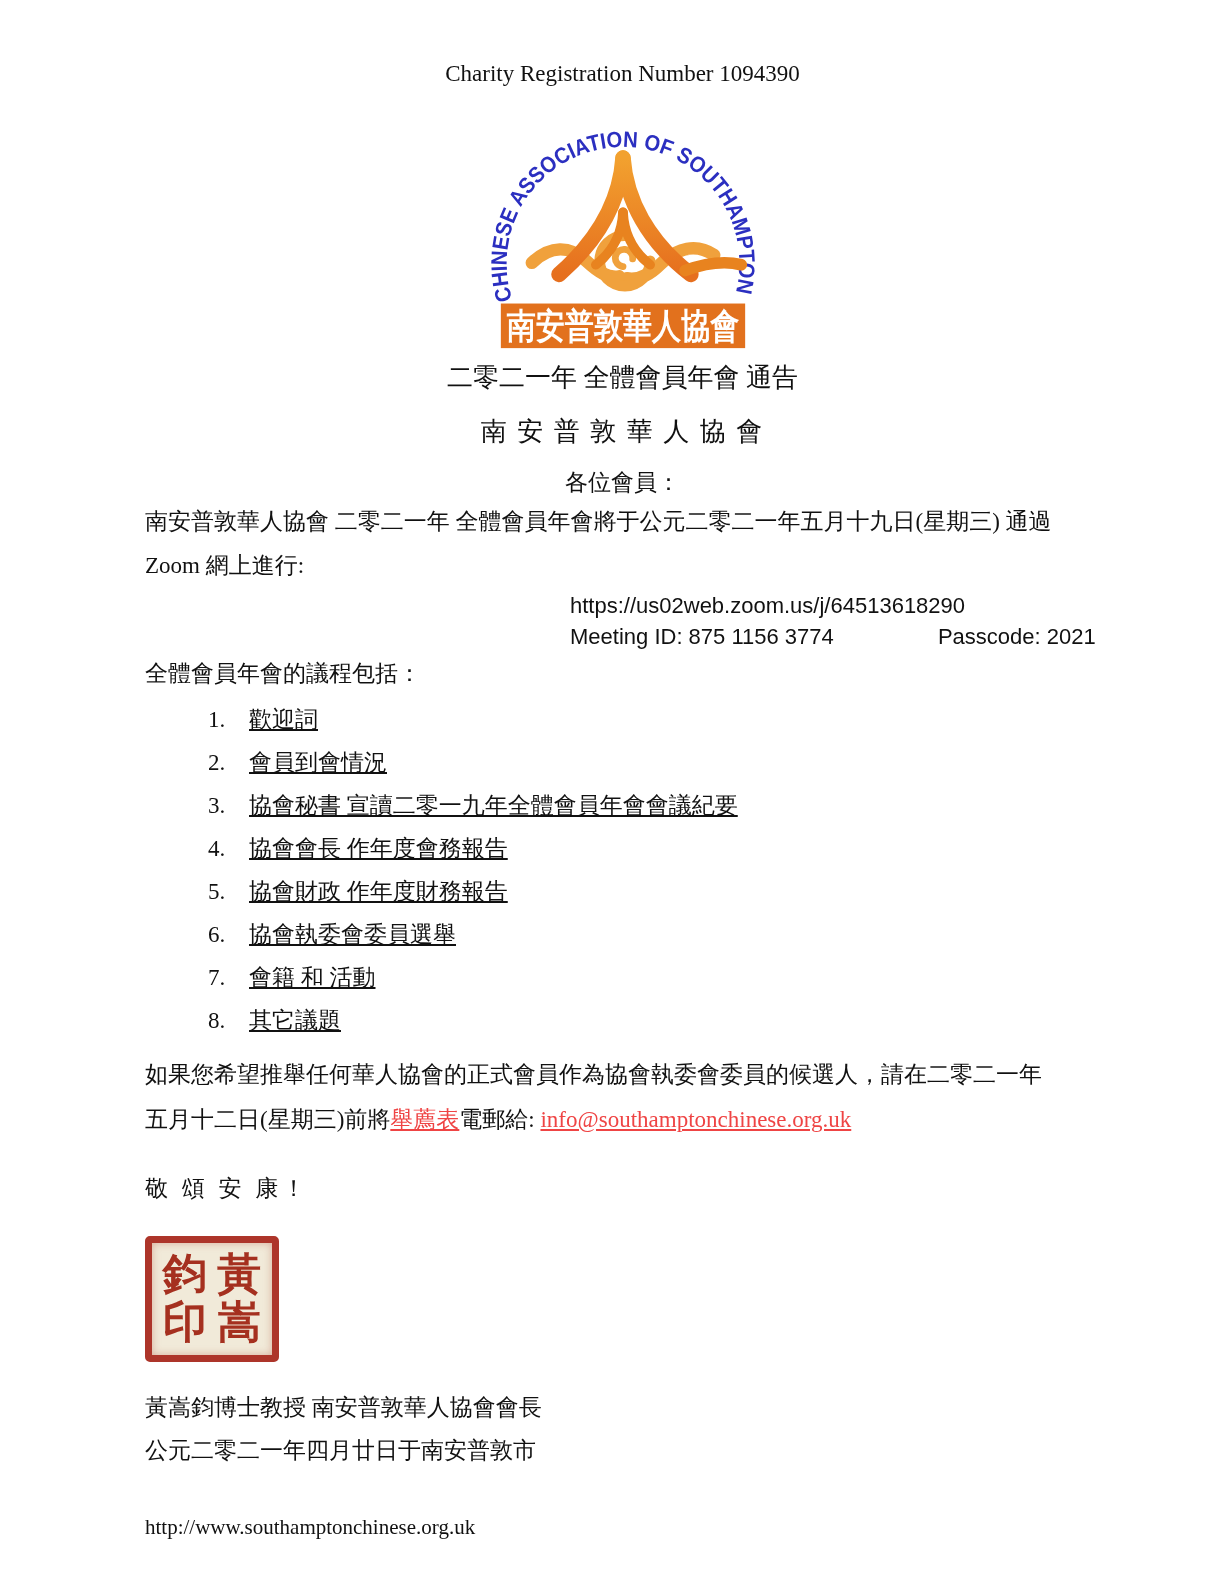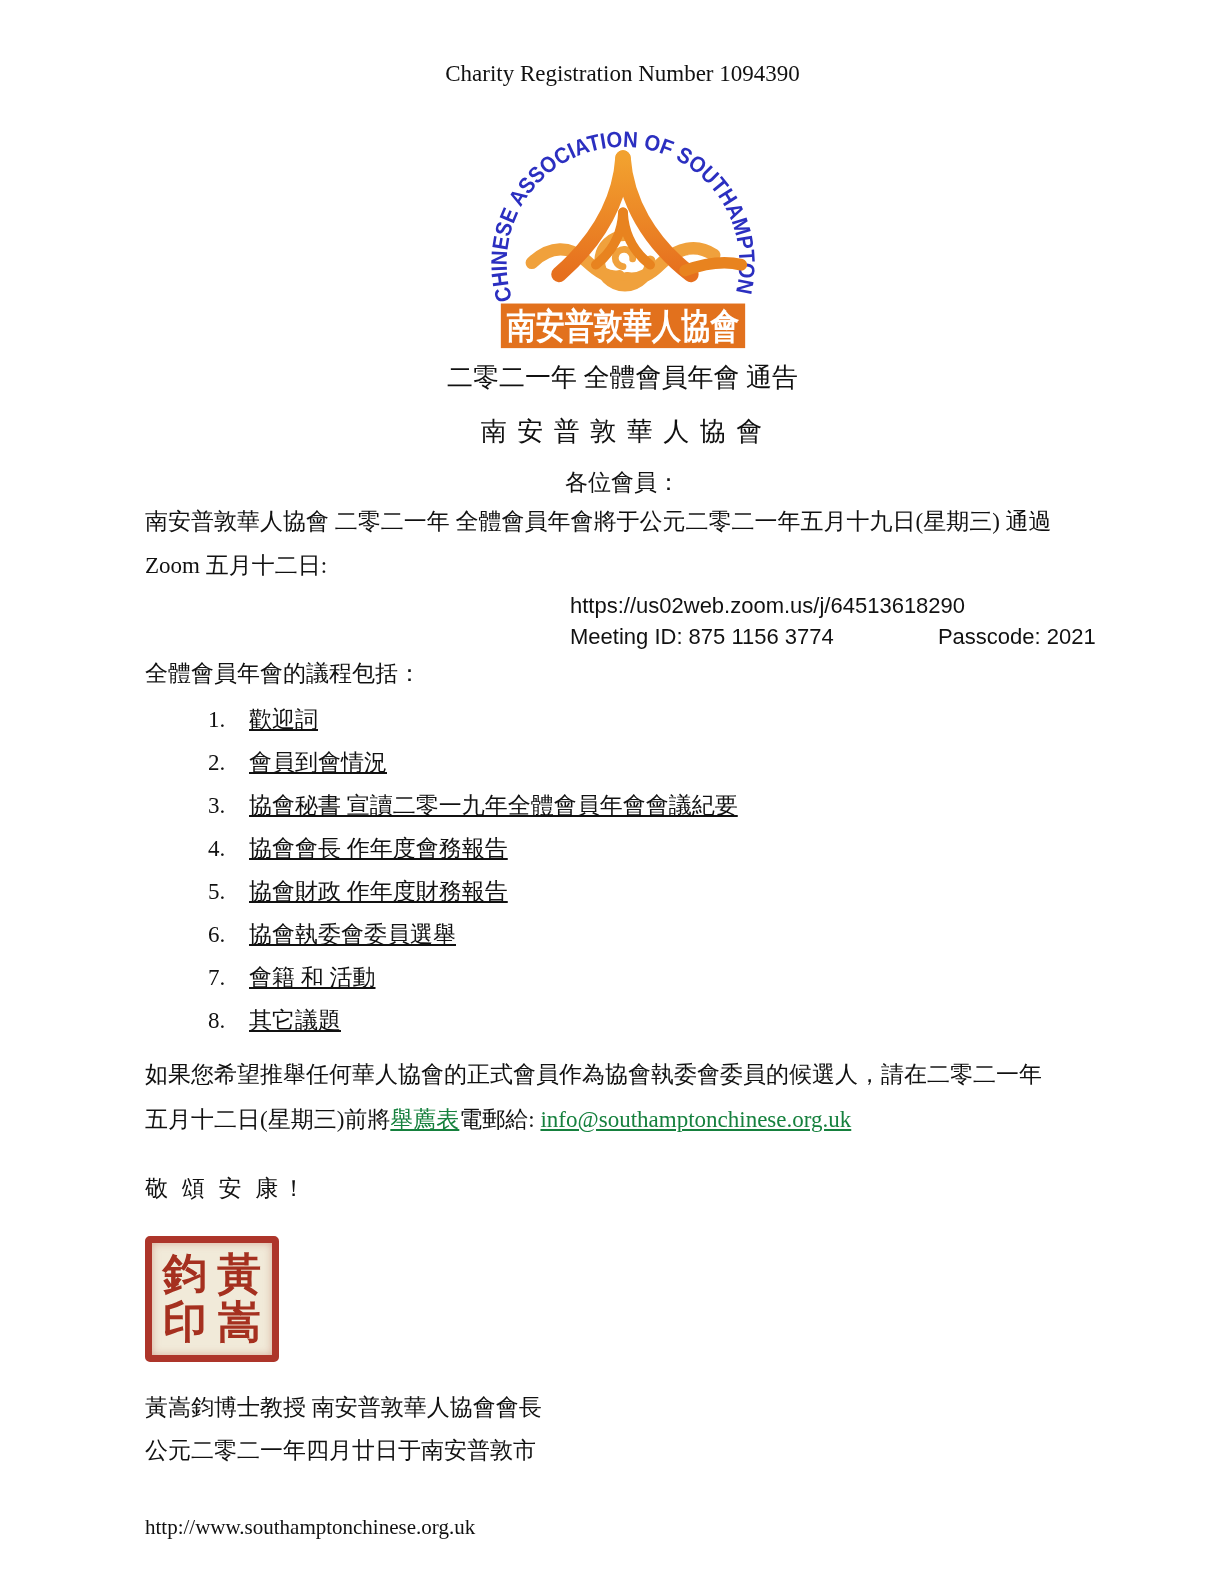--- a/index.html
+++ b/index.html
@@ -18,21 +18,21 @@
   .meeting-block { margin-left:425px; margin-top:2px; }
   .meeting-time { font-size:22px; line-height:34px; }
   .meeting-latin { font-family:"Liberation Sans","DejaVu Sans",sans-serif; font-size:22px; line-height:31px; }
   .passcode { margin-left:98px; }
   .agenda-heading { font-size:23px; line-height:36px; margin-top:4px; }
   .agenda { list-style:none; margin:6px 0 0 63px; padding:0; counter-reset:n;text-decoration:underline; }
   .agenda li { font-size:23px; line-height:43px; }
   .agenda li::before { counter-increment:n; content:counter(n) "."; display:inline-block; width:41px; }
   .para { margin-top:10px; }
   .para .line { font-size:23px; line-height:45px; white-space:nowrap; }
-  .doclink { color:#15803d; text-decoration:underline; cursor:pointer; }
+  .doclink { color:#ef4444; text-decoration:underline; cursor:pointer; }
   .closing { margin-top:30px; font-size:23px; line-height:34px; letter-spacing:4px; }
   .seal {
     margin-top:30px; width:120px; height:112px; border:7px solid #ad352a; border-radius:5px;
     background:#f1ead9; box-shadow: inset 0 0 9px rgba(170,60,40,.35);
     display:flex; flex-direction:row-reverse; align-items:center; justify-content:space-evenly;
     color:#a5301f; font-weight:bold;
   }
   .seal-col { display:flex; flex-direction:column; align-items:center; font-size:44px; line-height:1.1; }
   .sig { margin-top:24px; font-size:23px; line-height:43px; }
   .footer { margin-top:42px; font-size:21px; line-height:26px; }
@@ -74,21 +74,21 @@
       <text class="banner-text" x="150" y="248" text-anchor="middle" fill="#ffffff" textLength="240" lengthAdjust="spacingAndGlyphs">南安普敦華人協會</text>
     </svg>
   </div>
 
   <div class="title title2">二零二一年 全體會員年會 通告</div>
   <div class="title title1">南 安 普 敦 華 人 協 會</div>
 
   <div class="salutation">各位會員：</div>
 
   <div class="introline">南安普敦華人協會 二零二一年 全體會員年會將于公元二零二一年五月十九日(星期三) 通過</div>
-  <div class="introline">Zoom 五月十二日:</div>
+  <div class="introline">Zoom 網上進行:</div>
 
   <div class="meeting-block">
     <div class="meeting-latin">https://us02web.zoom.us/j/64513618290</div>
     <div class="meeting-latin">
       <span>Meeting ID: 875 1156 3774</span>
       <span class="passcode">Passcode: 2021</span>
     </div>
   </div>
 
   <div class="agenda-heading">全體會員年會的議程包括：</div>

